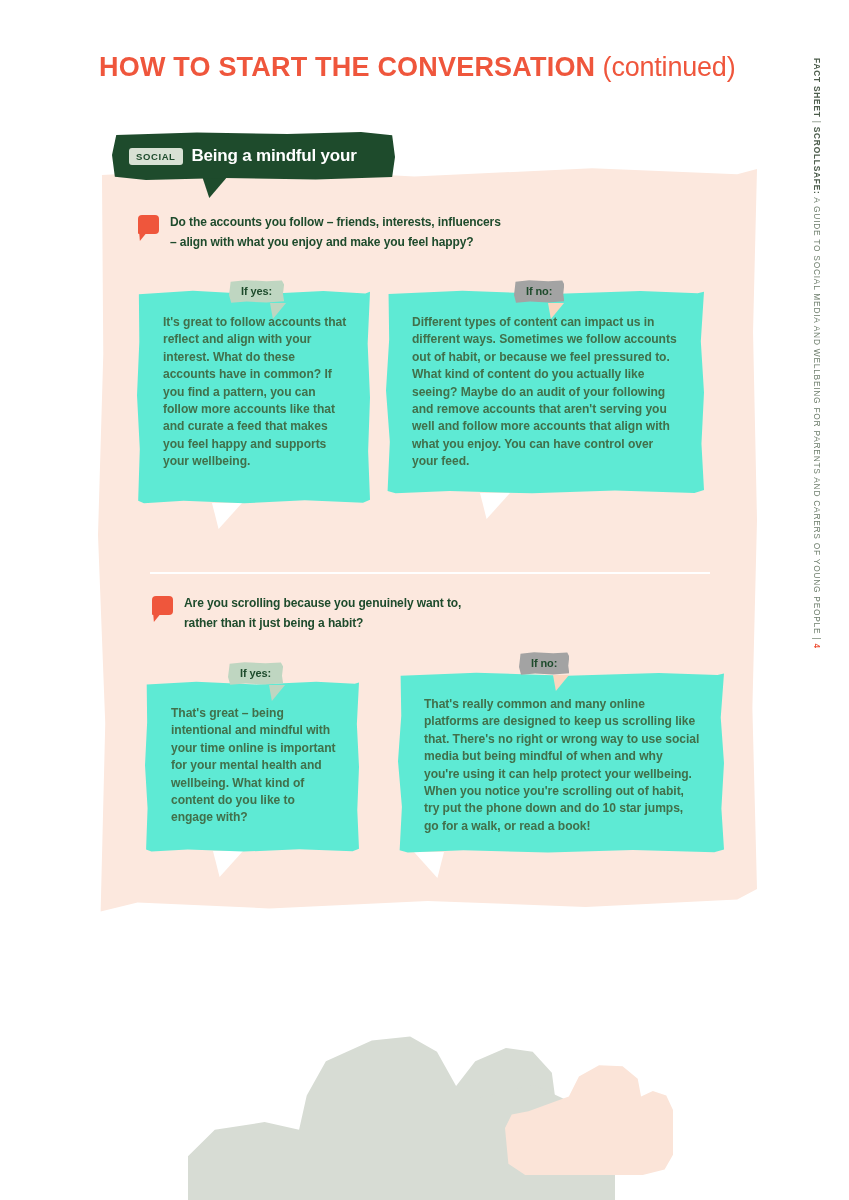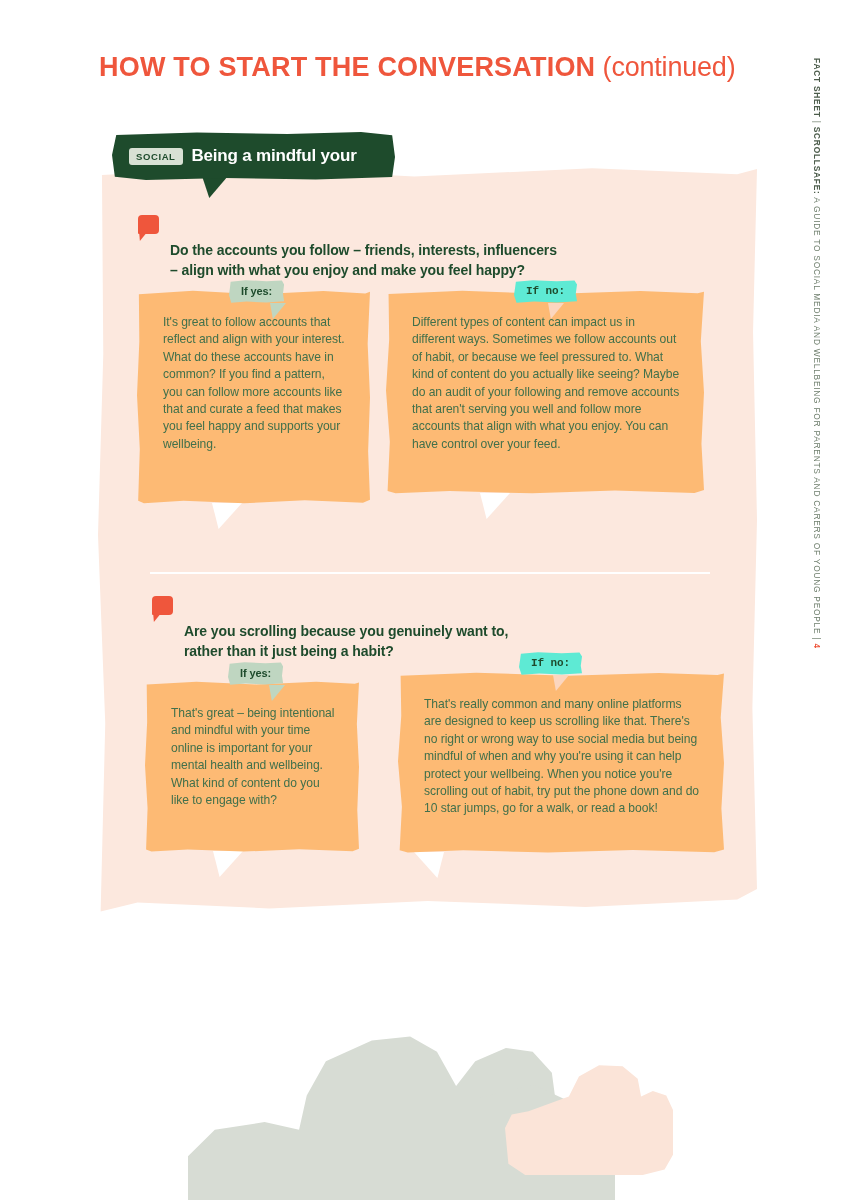--- a/index.html
+++ b/index.html
@@ -131,33 +131,33 @@
     left: 1px;
     top: 16px;
     width: 9px;
     height: 10px;
     background: #EF563C;
     clip-path: polygon(0% 0%, 100% 0%, 10% 100%);
   }
   .q-text {
     margin-left: 11px;
     color: #1E4B2C;
-    font-size: 14px;
+    font-size: 12px;
     font-weight: bold;
     line-height: 19.5px;
     letter-spacing: -0.1px;
     white-space: pre-line;
-    margin-top: 28px;
   }
 
   
   .card {
     position: absolute;
-    background: #fdba74;
+    background: #5eead4;
     padding: 24px 23px 22px 26px;
+    font-weight: bold;
   }
   .card-shape {
     clip-path: polygon(
       0.8% 2%, 24% 0.4%, 52% 2%, 80% 0.5%, 98% 1.6%, 100% 0.8%,
       99% 25%, 100% 50%, 99.2% 75%, 100% 97.5%, 97% 99%,
       72% 97.8%, 46% 99.2%, 20% 98%, 3% 99.2%, 0.5% 98%,
       1.2% 74%, 0% 49%, 1% 24%);
   }
   .card-tail {
     position: absolute;
@@ -198,21 +198,21 @@
     color: #1E4B2C;
     padding: 5px 12px 6px 12px;
     letter-spacing: -0.1px;
   }
   .pill-shape {
     clip-path: polygon(
       3% 8%, 30% 1%, 68% 5%, 96% 2%, 100% 20%,
       98% 60%, 100% 92%, 68% 98%, 32% 94%, 4% 99%, 0% 65%, 2% 28%);
   }
   .pill.yes { background: #BFD6C1; }
-  .pill.no  { background: #5eead4; font-family: Liberation Mono, monospace; }
+  .pill.no  { background: #a3a3a3; }
 
   .pill-tail {
     position: absolute;
     width: 16px;
     height: 16px;
   }
   .pill-tail.yes { background: #BFD6C1; clip-path: polygon(0% 0%, 100% 0%, 18% 100%); }
   .pill-tail.no  { background: #FBD6BF; clip-path: polygon(0% 0%, 100% 0%, 18% 100%); }
 
   .pill.p-yes1 { left: 229px; top: 280px; }

